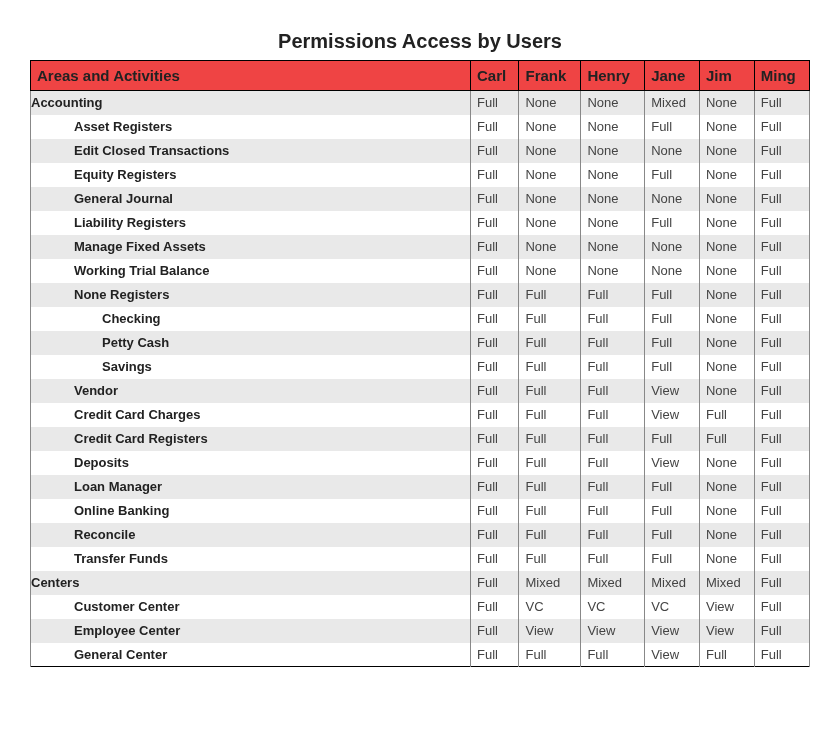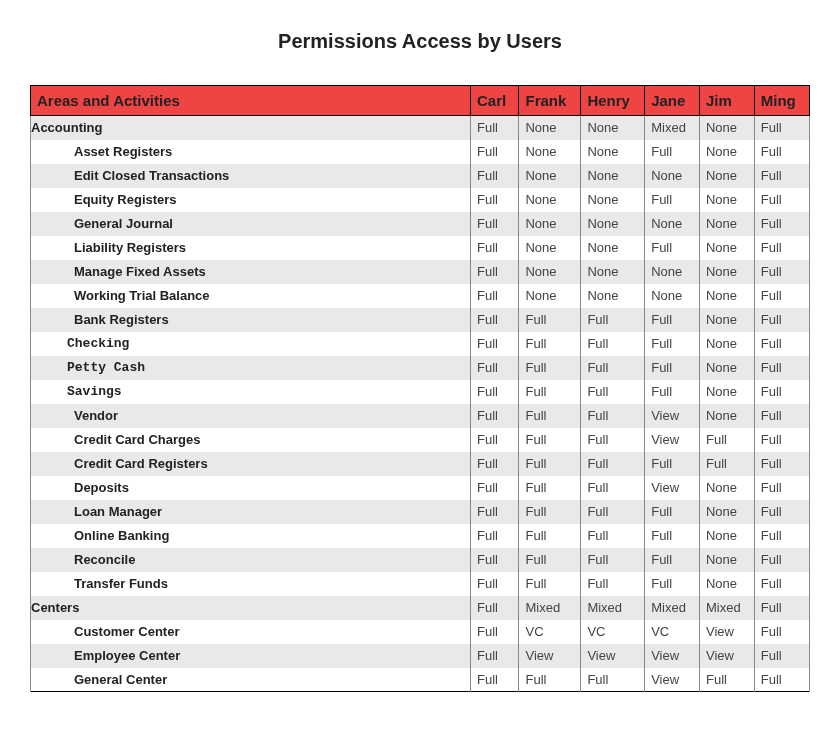--- a/index.html
+++ b/index.html
@@ -8,21 +8,21 @@
       padding: 20px 30px;
       width: 840px;
       font-family: Arial, Helvetica, sans-serif;
       background: #fff;
       color: #222;
     }
     .title {
       text-align: center;
       font-size: 20px;
       font-weight: bold;
-      margin: 10px 0 32px;
+      margin: 10px 0 7px;
     }
     table {
       border-collapse: collapse;
       width: 100%;
       font-size: 13px;
       border: 1px solid #000;
     }
     thead th {
       text-align: left;
       font-weight: bold;
@@ -38,21 +38,21 @@
       border-right: 1px solid #888;
       height: 24px;
       color: #444;
       vertical-align: middle;
     }
     tbody tr:nth-child(odd) { background: #e9e9e9; }
     tbody tr:nth-child(even) { background: #fff; }
     td.activity-cell { color: #222; font-weight: bold; }
     .indent-0 { padding-left: 0; }
     .indent-1 { padding-left: 43px; }
-    .indent-2 { padding-left: 36px; font-family: Liberation Mono, monospace; }
+    .indent-2 { padding-left: 71px; }
   </style>
 </head>
 <body>
 
 <div class="title">Permissions Access by Users</div>
 
 <table>
   <thead>
     <tr id="header-row">
         <th class="activity-col">Areas and Activities</th>
@@ -131,21 +131,21 @@
       <tr>
         <td class="activity-cell indent-1">Working Trial Balance</td>
         <td>Full</td>
         <td>None</td>
         <td>None</td>
         <td>None</td>
         <td>None</td>
         <td>Full</td>
       </tr>
       <tr>
-        <td class="activity-cell indent-1">Bank Registers</td>
+        <td class="activity-cell indent-1">None Registers</td>
         <td>Full</td>
         <td>Full</td>
         <td>Full</td>
         <td>Full</td>
         <td>None</td>
         <td>Full</td>
       </tr>
       <tr>
         <td class="activity-cell indent-2">Checking</td>
         <td>Full</td>

